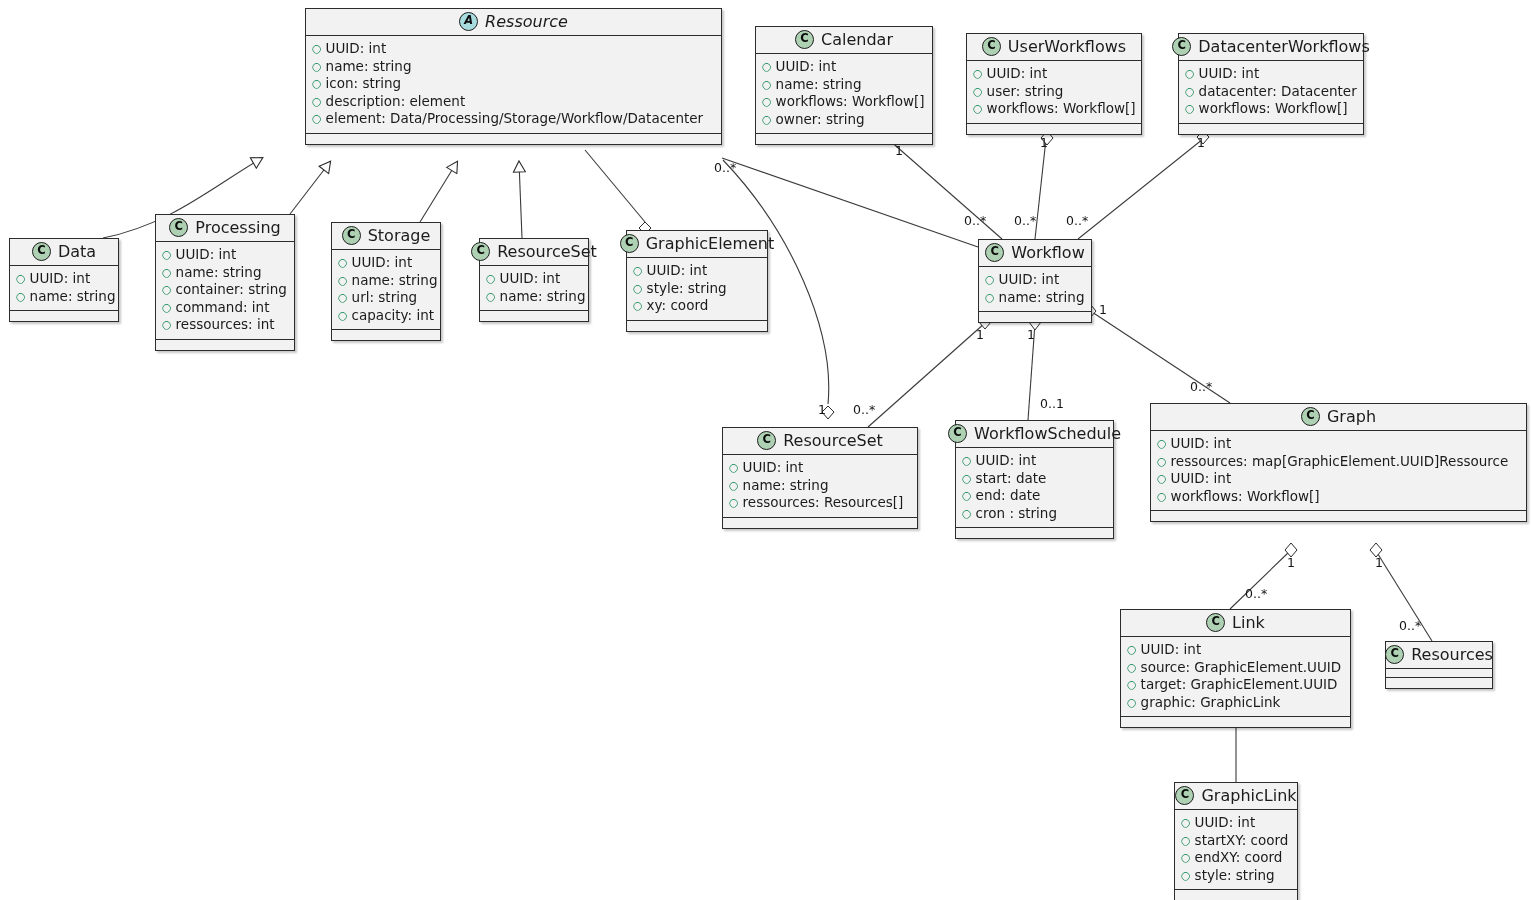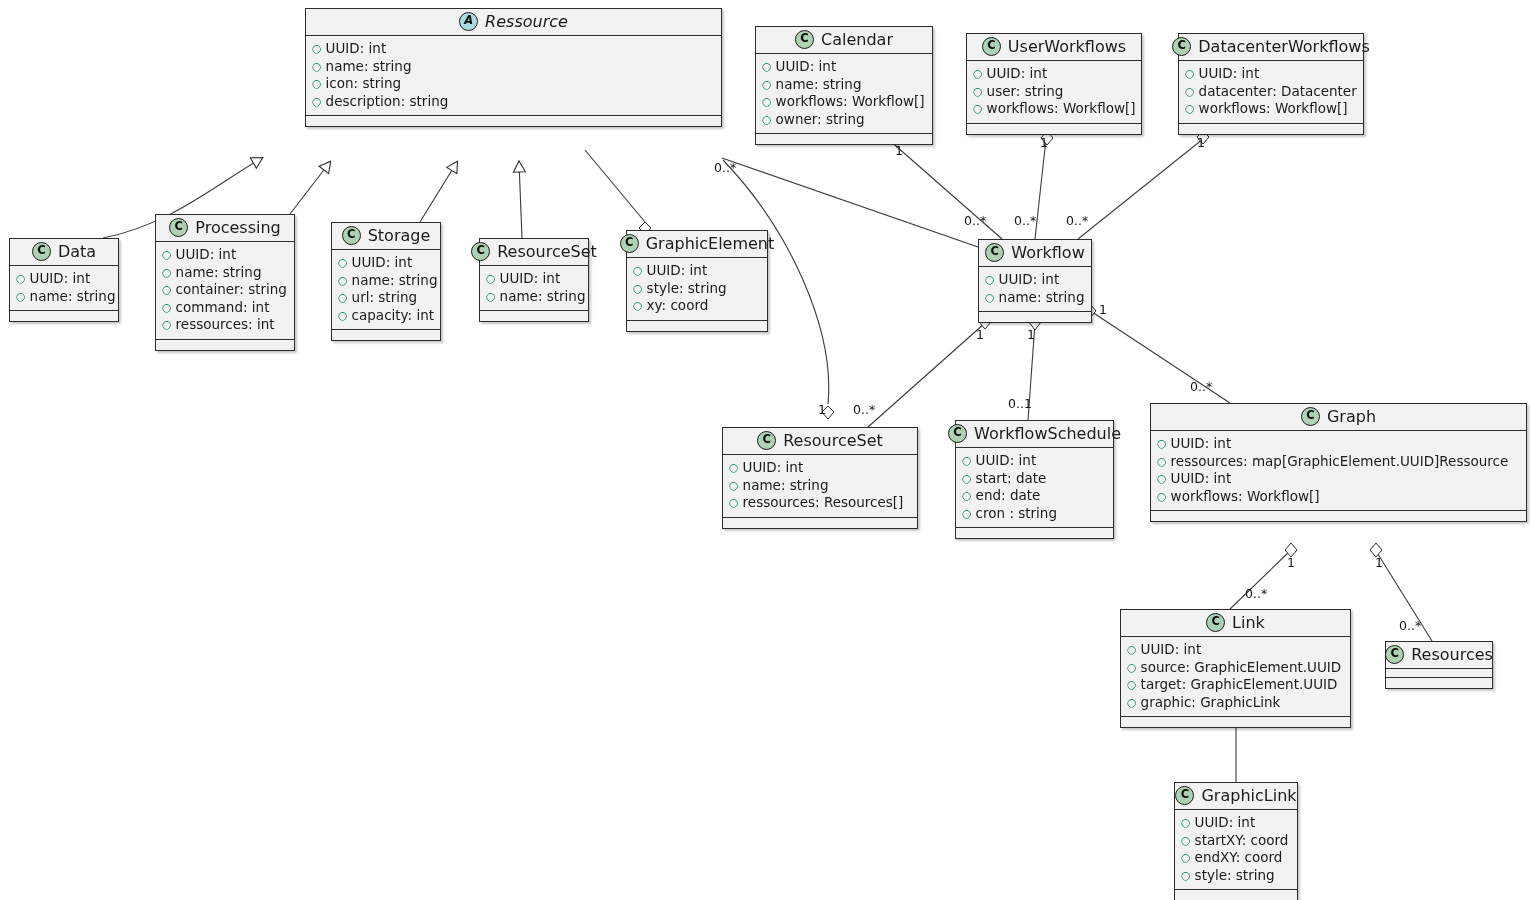--- a/index.html
+++ b/index.html
@@ -160,21 +160,22 @@
   <div id="classes">
       <div class="uml-class" style="left: 305px; top: 8px; width: 417px;">
         <div class="uml-header">
           <span class="stereo abstract">A</span>
           <span class="cls-name abstract">Ressource</span>
         </div>
         <div class="uml-attrs">
           <div class="attr"><span class="vis">○</span><span>UUID: int</span></div>
           <div class="attr"><span class="vis">○</span><span>name: string</span></div>
           <div class="attr"><span class="vis">○</span><span>icon: string</span></div>
-          <div class="attr"><span class="vis">○</span><span>description: string</span></div>
+          <div class="attr"><span class="vis">○</span><span>description: element</span></div>
+          <div class="attr"><span class="vis">○</span><span>element: Data/Processing/Storage/Workflow/Datacenter</span></div>
         </div>
         <div class="uml-methods"></div>
       </div>
       <div class="uml-class" style="left: 755px; top: 26px; width: 178px;">
         <div class="uml-header">
           <span class="stereo">C</span>
           <span class="cls-name">Calendar</span>
         </div>
         <div class="uml-attrs">
           <div class="attr"><span class="vis">○</span><span>UUID: int</span></div>
@@ -359,20 +360,20 @@
       <div class="mult" style="left: 1040px; top: 135px;">1</div>
       <div class="mult" style="left: 1197px; top: 135px;">1</div>
       <div class="mult" style="left: 964px; top: 213px;">0..*</div>
       <div class="mult" style="left: 1014px; top: 213px;">0..*</div>
       <div class="mult" style="left: 1066px; top: 213px;">0..*</div>
       <div class="mult" style="left: 976px; top: 327px;">1</div>
       <div class="mult" style="left: 1027px; top: 327px;">1</div>
       <div class="mult" style="left: 1099px; top: 302px;">1</div>
       <div class="mult" style="left: 818px; top: 402px;">1</div>
       <div class="mult" style="left: 853px; top: 402px;">0..*</div>
-      <div class="mult" style="left: 1008px; top: 396px;">0..1</div>
+      <div class="mult" style="left: 1040px; top: 396px;">0..1</div>
       <div class="mult" style="left: 1190px; top: 379px;">0..*</div>
       <div class="mult" style="left: 1287px; top: 555px;">1</div>
       <div class="mult" style="left: 1375px; top: 555px;">1</div>
       <div class="mult" style="left: 1245px; top: 586px;">0..*</div>
       <div class="mult" style="left: 1399px; top: 618px;">0..*</div>
     </div>
 </div>
 
 </body></html>

